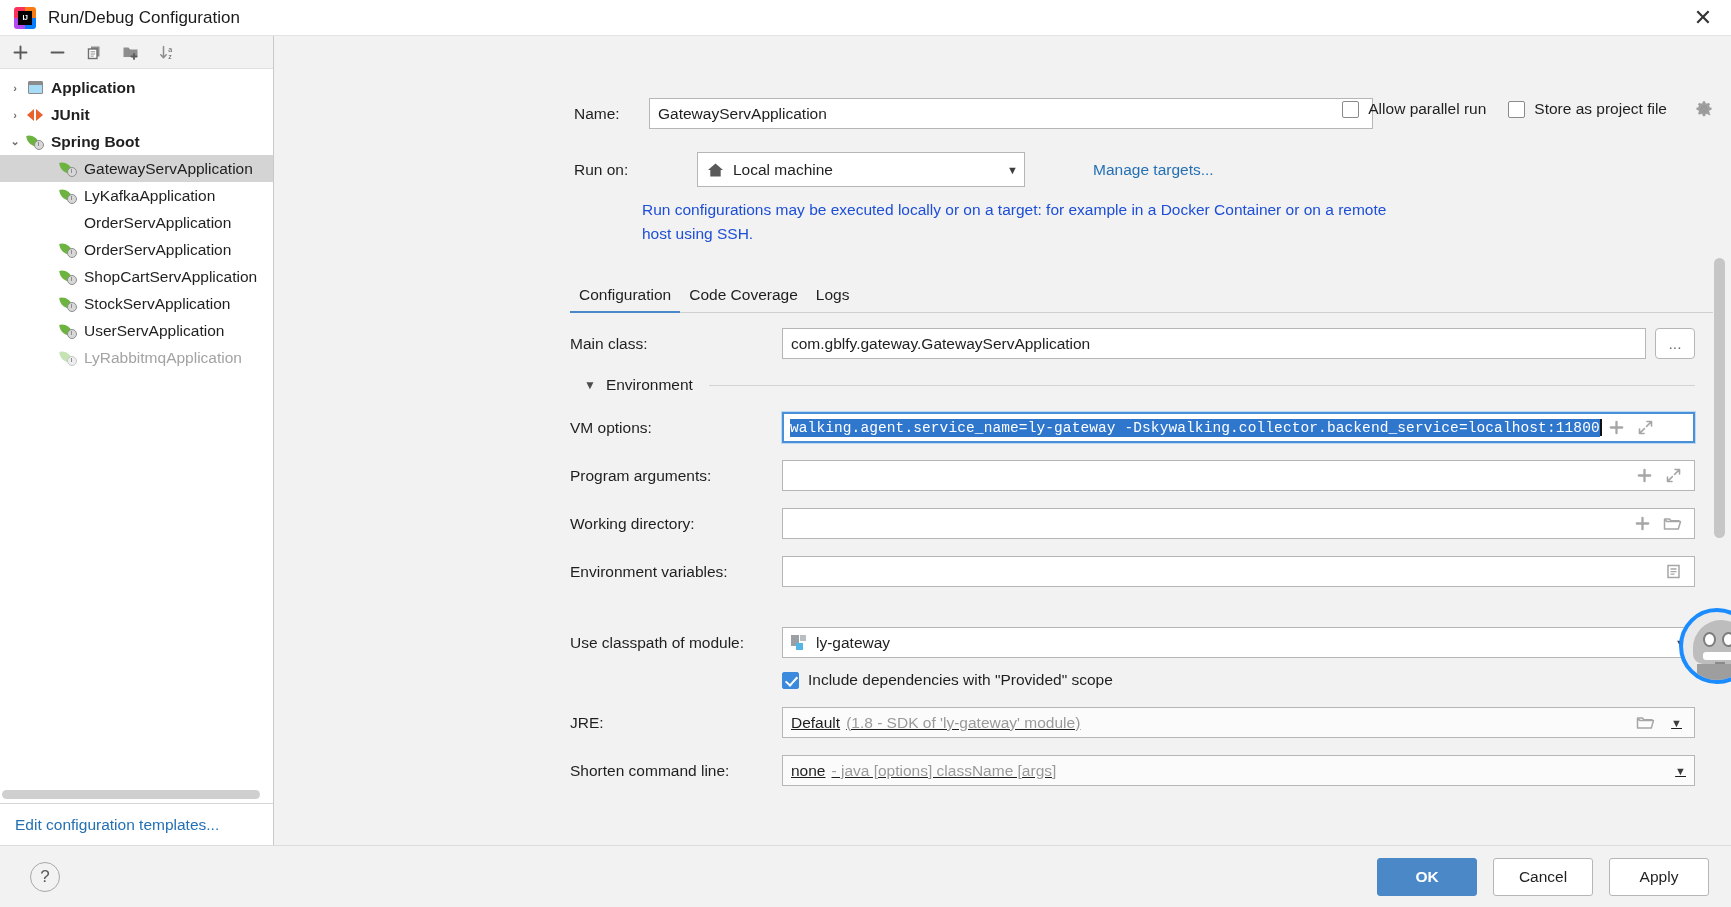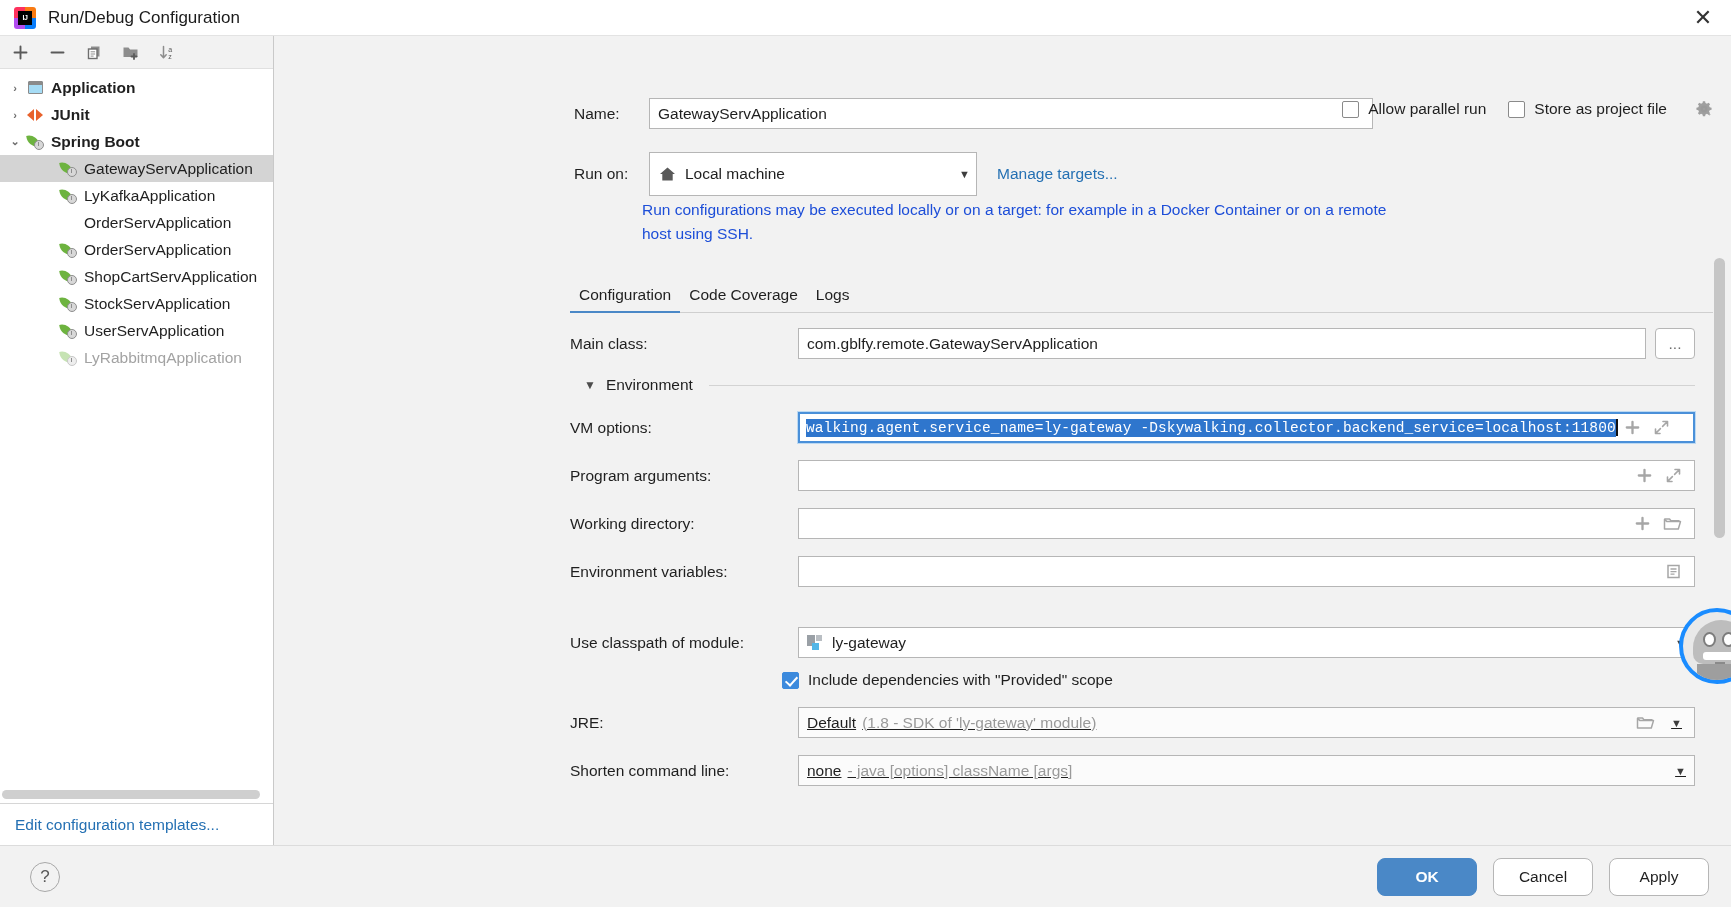--- a/index.html
+++ b/index.html
@@ -105,45 +105,45 @@
   .checks { position: absolute; right: 18px; top: 64px; display: flex; align-items: center; gap: 22px; }
   .cbox { width: 17px; height: 17px; border: 1.6px solid #8a8a8a; background: #fff; border-radius: 2px; flex:0 0 17px; cursor:pointer; }
   .cbox.checked { background: #3c8add; border-color: #3c8add; position: relative; }
   .cbox.checked:after {
     content:''; position:absolute; left:5px; top:1px; width:5px; height:10px;
     border: solid #fff; border-width: 0 2px 2px 0; transform: rotate(42deg);
   }
   .check-item { display:flex; align-items:center; gap:9px; cursor:pointer; font-size:15.5px; }
   .gear-ico { width:18px; height:18px; position:relative; margin-left:6px; cursor:pointer; }
 
-  .runon-row { position: absolute; left: 300px; top: 116px; display:flex; align-items:center; }
+  .runon-row { position: absolute; left: 300px; top: 116px; display:flex; align-items:center;gap:48px; }
   .runon-row .lbl { width: 75px; }
   .combo {
-    background:#fff; border:1px solid #b6b6b6; height: 44px; display:flex; align-items:center;
+    background:#fff; border:1px solid #b6b6b6; height: 35px; display:flex; align-items:center;
     padding: 0 6px 0 9px; font-size: 15.5px; position: relative; cursor: pointer;
   }
   .combo .arrow { margin-left: auto; color:#3d3d3d; font-size: 11px; padding-left: 10px; }
   .runon-combo { width: 328px; }
   .home-ico { margin-right: 9px; display:flex; }
   .manage-link { margin-left: 20px; }
 
   .hint {
     position: absolute; left: 368px; top: 162px; width: 760px;
     color: #1d4ed8; font-size: 15.5px; line-height: 24px;
   }
 
   
   .tabs { position: absolute; left: 296px; top: 244px; right: 18px; display:flex; align-items:flex-end;
           border-bottom: 1px solid #cfcfcf; height: 33px; gap: 0; }
   .tab { padding: 0 9px 8px 9px; font-size: 15.5px; cursor: pointer; color:#1f1f1f; position: relative; }
   .tab.active:after { content:''; position:absolute; left:0; right:0; bottom:-1px; height:2px; background:#4a88c7; }
 
   
   .form { position: absolute; left: 296px; top: 292px; right: 36px; bottom: 0; }
-  .frow { display: flex; align-items: center; margin-bottom: 17px; gap: 16px; }
+  .frow { display: flex; align-items: center; margin-bottom: 17px; }
   .frow .lbl { width: 212px; flex: 0 0 212px; }
   .fctrl { flex: 1 1 auto; display: flex; align-items: center; min-width: 0; }
 
   .txtfield { flex: 1 1 auto; min-width: 0; }
   .btn-sq {
     width: 40px; height: 31px; margin-left: 9px; background: #fff; border: 1px solid #b6b6b6;
     border-radius: 4px; display:flex; align-items:center; justify-content:center; cursor:pointer; color:#6d6d6d;
     flex: 0 0 40px;
   }
 
@@ -178,21 +178,21 @@
   .bottom {
     height: 62px; flex: 0 0 62px; background: #f2f2f2; border-top: 1px solid #dcdcdc;
     display:flex; align-items:center; padding: 0 22px;
   }
   .help-btn {
     width: 30px; height: 30px; border-radius: 50%; border: 1.4px solid #a8a8a8; color:#585858;
     display:flex; align-items:center; justify-content:center; font-size: 17px; cursor:pointer; margin-left: 8px;
   }
   .btns { margin-left: auto; display:flex; gap: 16px; }
   .btn {
-    min-width: 100px; height: 38px; border-radius: 8px; border: 1px solid #b6b6b6; background:#fff;
+    min-width: 100px; height: 38px; border-radius: 3px; border: 1px solid #b6b6b6; background:#fff;
     display:flex; align-items:center; justify-content:center; font-size: 15.5px; cursor:pointer; padding: 0 18px;
   }
   .btn.primary { background: #4a88c7; border-color:#4a88c7; color:#fff; font-weight: bold; }
 
   
   .assistant {
     position: absolute; right: -24px; top: 608px; width: 76px; height: 76px; border-radius: 50%;
     border: 4px solid #1a8cff; background: #e9e9e9; overflow: hidden; cursor:pointer;
   }
   .assistant .head { position:absolute; left:10px; top:8px; width:56px; height:44px; border-radius:28px 28px 10px 10px; background:#bdbdbd; }
@@ -423,21 +423,21 @@
           <div class="tab">Code Coverage</div>
           <div class="tab">Logs</div>
         </div>
 
         <div class="form">
 
           <div class="frow">
             <span class="lbl">Main class:</span>
             <div class="fctrl">
               <div class="field txtfield">
-                <span>com.gblfy.remote.GatewayServApplication</span>
+                <span>com.gblfy.gateway.GatewayServApplication</span>
               </div>
               <div class="btn-sq">
                 <span>...</span>
               </div>
             </div>
           </div>
 
           <div class="env-header">
             <span class="env-twisty">▼</span>
             <span>Environment</span>

